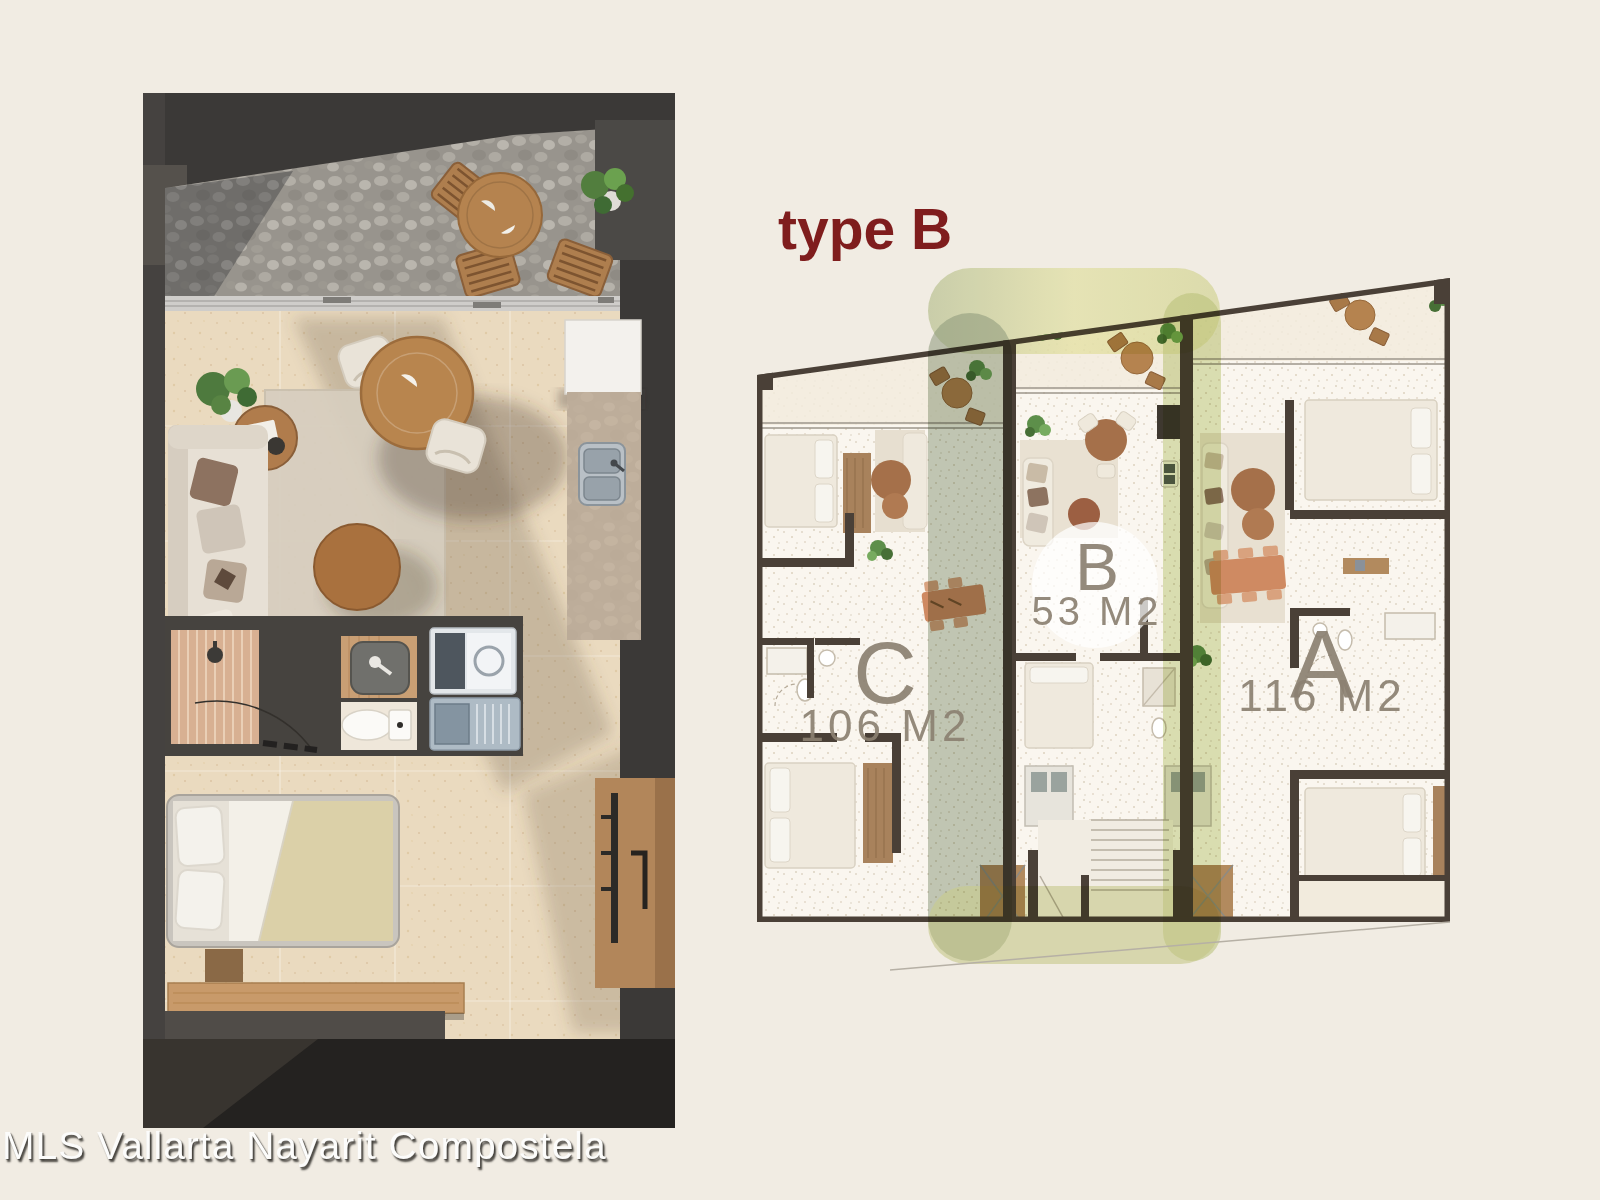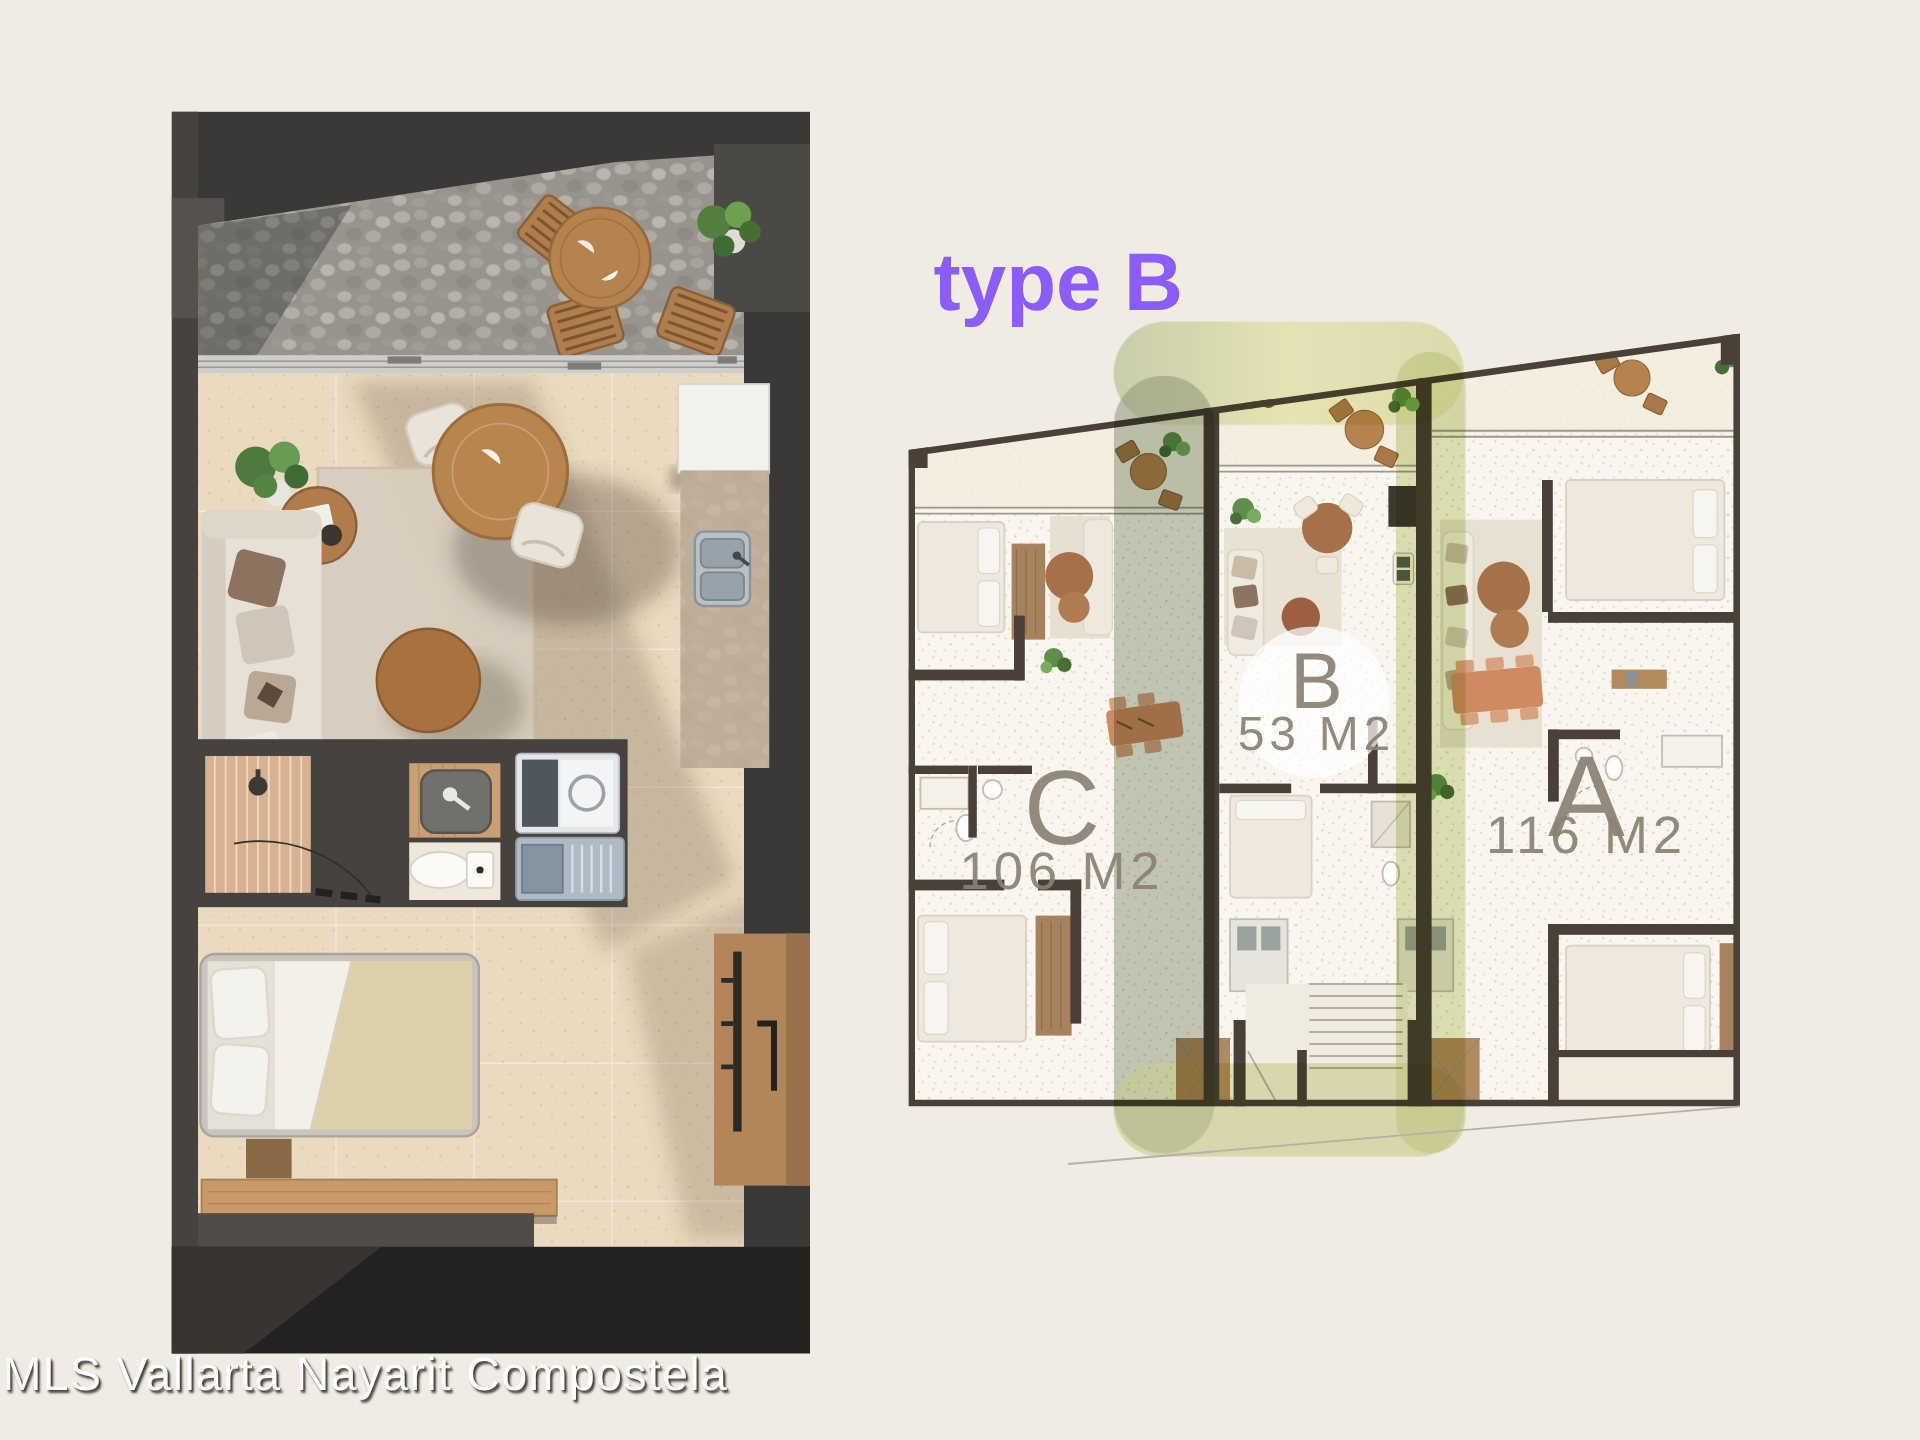--- a/index.html
+++ b/index.html
@@ -7,22 +7,22 @@
     width:1600px;height:1200px;position:relative;overflow:hidden;
     background:#f1ece3;
     font-family:"Liberation Sans", sans-serif;
   }
   .canvas{position:absolute;inset:0;}
   figure{margin:0;padding:0;position:absolute;}
   .left-plan{left:143px;top:93px;width:532px;height:1035px;}
   .right-plan{left:745px;top:258px;width:715px;height:735px;}
   .page-title{
     position:absolute;left:778px;top:196px;margin:0;
-    font-size:68px;font-weight:800;letter-spacing:0px;
-    color:#8b5cf6;
+    font-size:57px;font-weight:800;letter-spacing:0px;
+    color:#7f1d1d;
   }
   .watermark{
     position:absolute;left:2px;top:1124px;z-index:5;
     font-size:39px;font-weight:400;letter-spacing:1px;
     color:#fdfdfc;opacity:.97;
     text-shadow:2px 3px 2px rgba(45,42,38,.85), 1px 1px 1px rgba(45,42,38,.6);
     text-align:right;
   }
   svg{display:block;width:100%;height:100%;}
   text.big-letter{fill:#8b8071;opacity:.92;}

